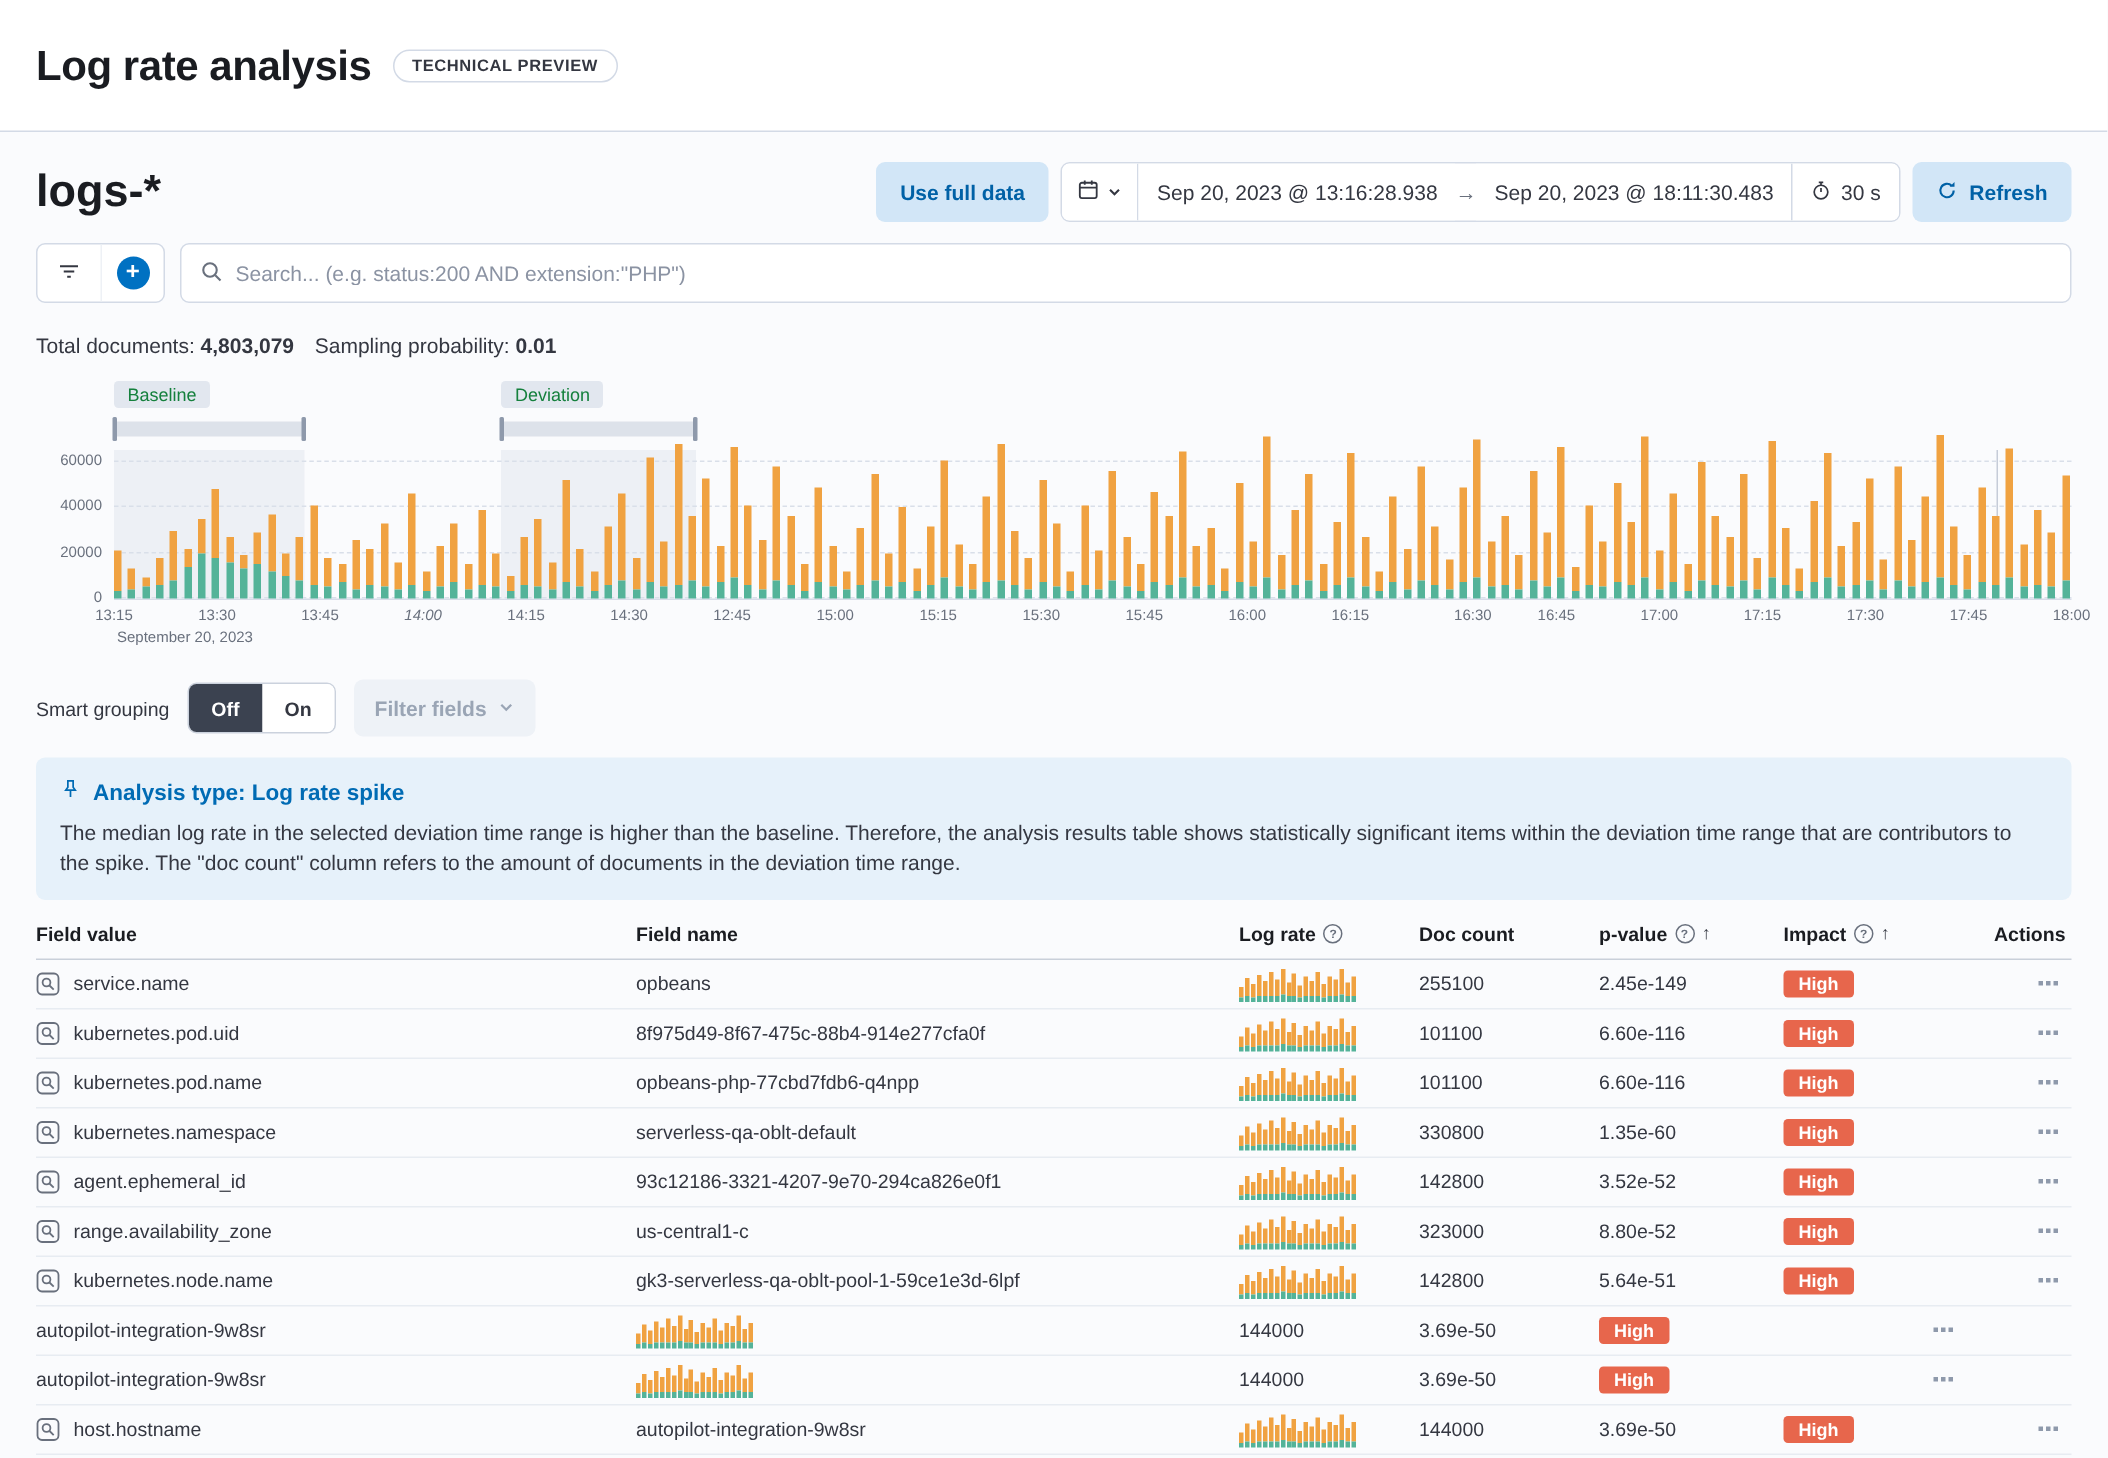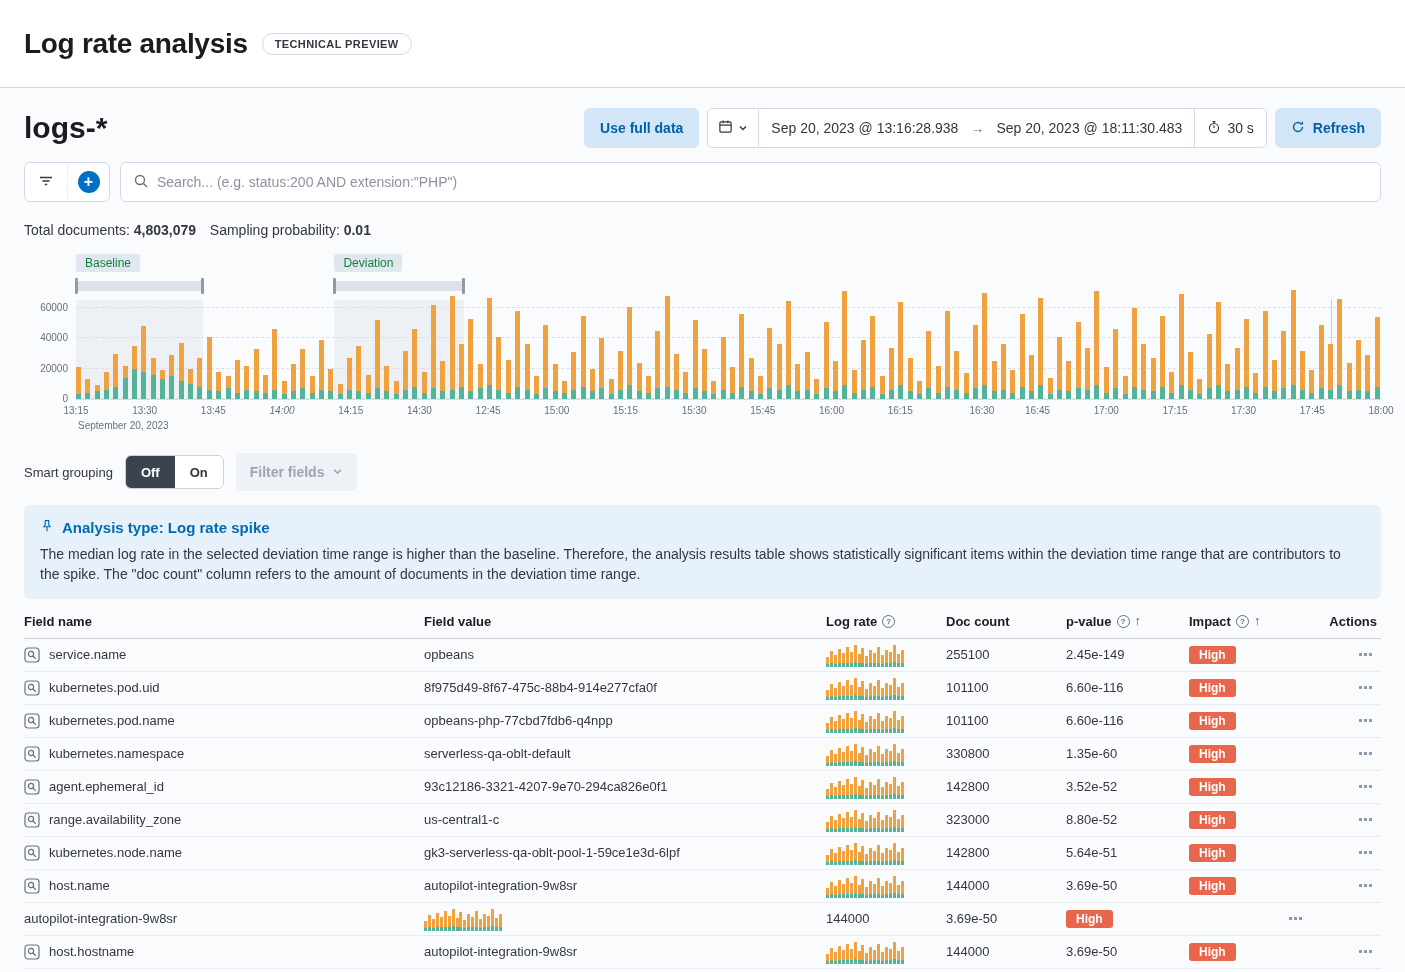--- a/index.html
+++ b/index.html
@@ -810,24 +810,24 @@
             <line x1="8" y1="8.8" x2="8" y2="14"></line>
           </svg></span>
       <span>Analysis type: Log rate spike</span>
     </div>
     <p>The median log rate in the selected deviation time range is higher than the baseline. Therefore, the analysis results table shows statistically significant items within the deviation time range that are contributors to the spike. The "doc count" column refers to the amount of documents in the deviation time range.</p>
   </div>
 
   <div class="table">
     <div class="t-head">
       <div class="th">
+          <span>Field value</span>
+        </div>
+      <div class="th">
           <span>Field name</span>
-        </div>
-      <div class="th">
-          <span>Field value</span>
         </div>
       <div class="th">
           <span>Log rate</span>
           <span class="info">?</span>
         </div>
       <div class="th">
           <span>Doc count</span>
         </div>
       <div class="th">
           <span>p-value</span>
@@ -1587,30 +1587,20 @@
           <div><span class="badge">High</span></div>
           <div class="c-actions">
             <button class="dots-btn">
               <span class="dot"></span>
               <span class="dot"></span>
               <span class="dot"></span>
             </button>
           </div>
         </div>
         <div class="t-row">
-          <div class="c-field">
-            <button class="field-btn">
-              <svg width="16" height="16" viewBox="0 0 16 16">
-                <rect x="1" y="1" width="14" height="14" rx="3" fill="none" stroke="#69707d" stroke-width="1.2"></rect>
-                <circle cx="7" cy="7" r="2.6" fill="none" stroke="#69707d" stroke-width="1.2"></circle>
-                <line x1="9" y1="9" x2="11.8" y2="11.8" stroke="#69707d" stroke-width="1.2"></line>
-              </svg>
-            </button>
-            <span>host.name</span>
-          </div>
           <div>autopilot-integration-9w8sr</div>
           <div>
             <div class="spark">
               <div class="bar-col">
                 <div class="seg-o" style="height: 7.33333px;"></div>
                 <div class="seg-t" style="height: 2.44444px;"></div>
               </div>
               <div class="bar-col">
                 <div class="seg-o" style="height: 12.2222px;"></div>
                 <div class="seg-t" style="height: 3.25926px;"></div>

